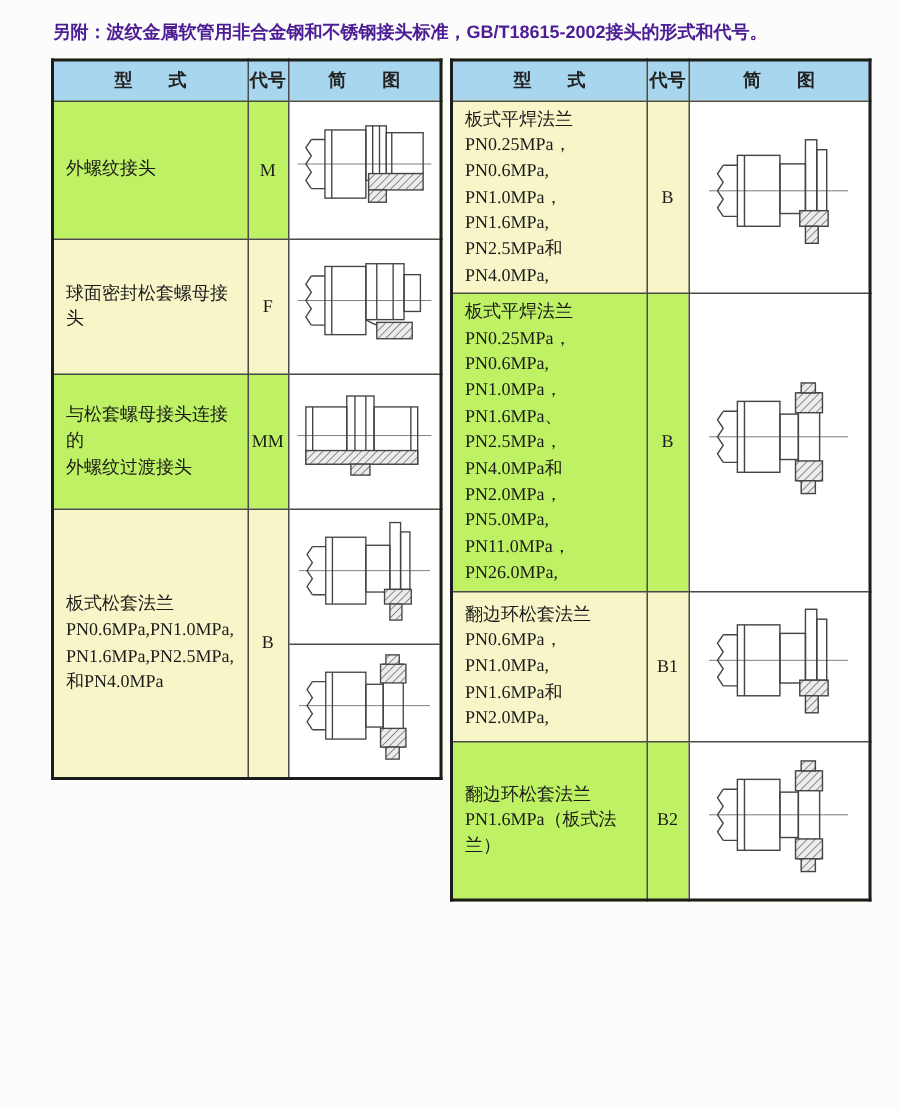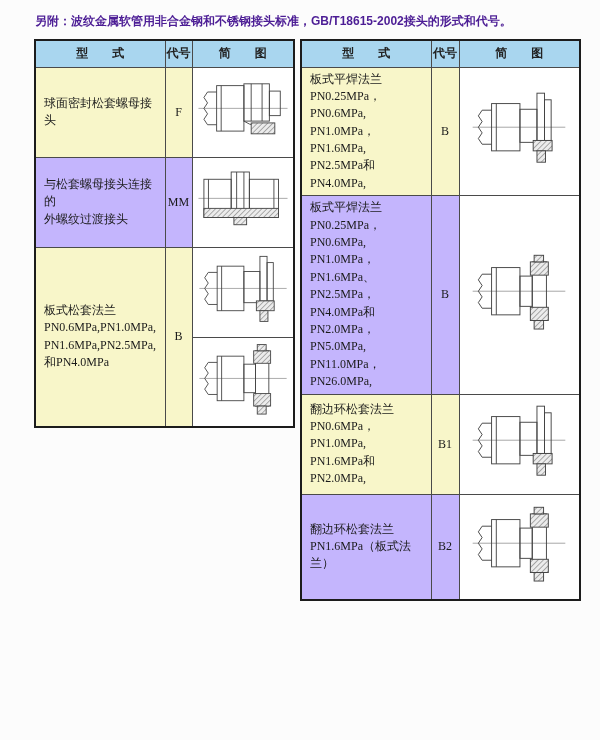--- a/index.html
+++ b/index.html
@@ -24,21 +24,21 @@
     position: absolute;
     left: 34px;
     top: 39px;
     display: flex;
     gap: 5px;
     align-items: flex-start;
   }
   table.tbl {
     border-collapse: collapse;
     table-layout: fixed;
-    background: #c4b5fd;
+    background: #bef264;
     border: 2px solid #1c1c1c;
   }
   table.tbl td, table.tbl th { border: 1px solid #4a4a4a; }
   table.left { width: 259px; }
   table.right { width: 279px; }
   table.left  col.c-type { width: 130px; }
   table.left  col.c-code { width: 27px; }
   table.left  col.c-diag { width: 102px; }
   table.right col.c-type { width: 130px; }
   table.right col.c-code { width: 28px; }
@@ -189,20 +189,29 @@
         <col class="c-type">
         <col class="c-code">
         <col class="c-diag">
       </colgroup>
     <tbody>
         <tr style="height:27px">
       <th>型　　式</th>
       <th>代号</th>
       <th>简　　图</th>
     </tr>
+    <tr style="height:92px">
+      <td class="type">外螺纹接头</td>
+      <td class="code">M</td>
+      <td class="diag-cell">
+        <svg class="diag" viewBox="0 0 110 84" width="100" height="80">
+              <use href="#sym-m"></use>
+            </svg>
+      </td>
+    </tr>
     <tr style="height:90px">
       <td class="type hl">球面密封松套螺母接头</td>
       <td class="code hl">F</td>
       <td class="diag-cell">
         <svg class="diag" viewBox="0 0 110 84" width="100" height="80">
               <use href="#sym-f"></use>
             </svg>
       </td>
     </tr>
     <tr style="height:90px">

